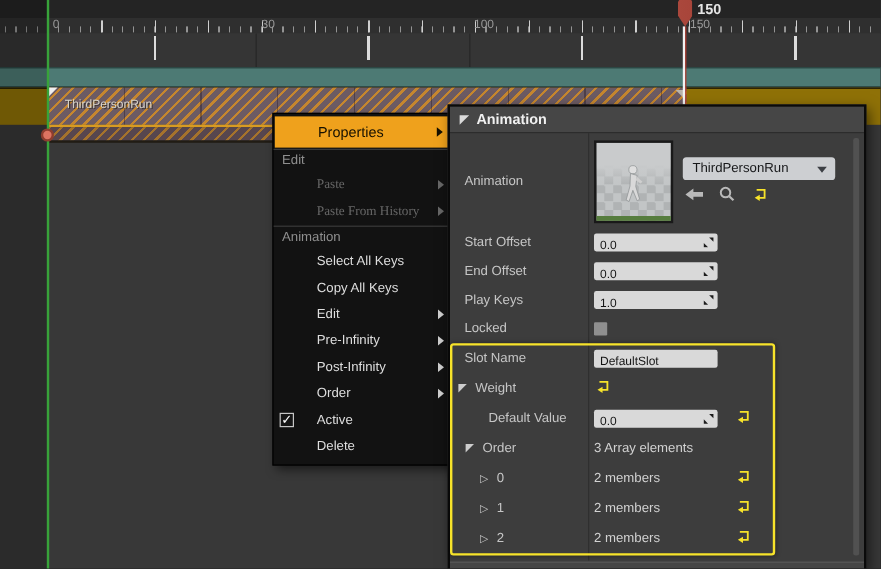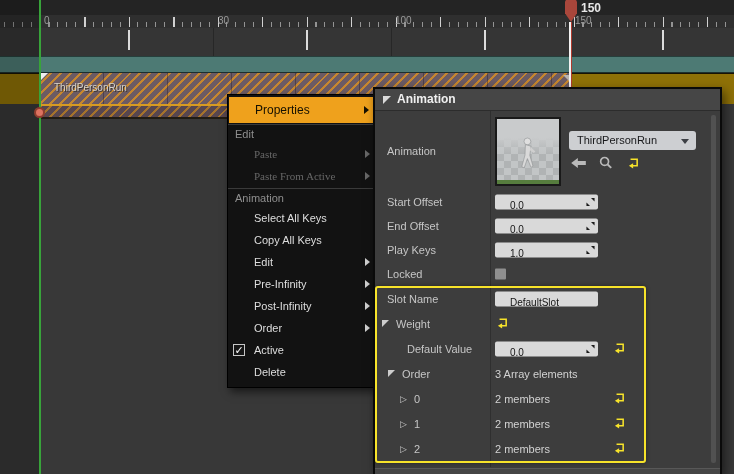--- a/index.html
+++ b/index.html
@@ -51,21 +51,21 @@
   .playhead-line-r{position:absolute;left:571px;top:22px;width:1px;height:67px;background:#b03a2e;}
   .playhead-marker{position:absolute;left:565px;top:0;width:12px;height:22px;
     background:linear-gradient(90deg,#b2514434 , transparent),#a8453a;
     clip-path:polygon(0 8%,8% 0,92% 0,100% 8%,100% 60%,50% 100%,0 60%);
     filter:drop-shadow(0 0 1px #511a14);}
   .playhead-big-label{position:absolute;left:581px;top:1px;font-size:12px;font-weight:bold;color:#e6e6e6;}
 
   
   .menu{position:absolute;left:227px;top:94px;width:152px;background:#121212;
     border:1px solid #000;box-shadow:3px 4px 8px rgba(0,0,0,.55);padding:2px 0 4px 0;z-index:10;}
-  .menu-item{position:relative;height:22px;line-height:22px;padding-left:26px;
+  .menu-item{position:relative;height:22px;line-height:22px;padding-left:36px;
     font-size:11px;color:#dedede;white-space:nowrap;cursor:default;}
   .menu-item.highlight{height:26px;line-height:26px;margin:0 1px;background:var(--accent,#efa11c);
     color:#151001;font-size:12px;}
   .menu-item.disabled{color:#676767;font-family:Liberation Serif, serif;}
   .menu-header{height:17px;line-height:17px;padding-left:7px;font-size:11px;color:#8f8f8f;}
   .menu-sep{height:1px;background:#3a3a3a;margin:1px 0;}
   .arrow-r{position:absolute;right:8px;top:50%;margin-top:-4px;width:0;height:0;
     border-left:5px solid #cfcfcf;border-top:4px solid transparent;border-bottom:4px solid transparent;}
   .menu-item.highlight .arrow-r{border-left-color:#151001;}
   .menu-item.disabled .arrow-r{border-left-color:#676767;}
@@ -88,21 +88,21 @@
 
   .prow{position:relative;}
   .plabel{position:absolute;top:50%;transform:translateY(-50%);left:12px;font-size:11px;color:#c6c6c6;white-space:nowrap;}
   .pvaltext{position:absolute;top:50%;transform:translateY(-50%);left:120px;font-size:11px;color:#d2d2d2;white-space:nowrap;}
   .rowtri{position:absolute;top:50%;margin-top:-4px;}
   .coltri{position:absolute;top:50%;transform:translateY(-50%);font-size:9px;color:#c9c9c9;}
 
   .numfield{position:absolute;left:120px;top:50%;transform:translateY(-50%);width:103px;height:15px;
     background:#d9d9d9;border-radius:2px;overflow:hidden;}
   .numfield input,.textfield input{width:100%;height:100%;border:none;background:transparent;
-    font-family:"Liberation Sans",sans-serif;font-size:10px;color:#141414;padding:0 14px 0 15px;outline:none;}
+    font-family:"Liberation Sans",sans-serif;font-size:10px;color:#141414;padding:0 14px 0 5px;outline:none;}
   .textfield{position:absolute;left:120px;top:50%;transform:translateY(-50%);width:103px;height:15px;
     background:#d9d9d9;border-radius:2px;overflow:hidden;}
   .textfield input{padding-right:5px;}
   .spin{position:absolute;right:3px;top:3px;}
 
   .undo{position:absolute;top:50%;transform:translateY(-50%);cursor:pointer;}
   .undo.at-val{left:121px;} .undo.after-field{left:238px;}
 
   .thumb{position:absolute;left:120px;top:6px;width:66px;height:69px;border:2px solid #191919;
     background:
@@ -172,21 +172,21 @@
       <span>Properties</span>
       <span class="arrow-r"></span>
     </div>
     <div class="menu-sep"></div>
     <div class="menu-header">Edit</div>
     <div class="menu-item disabled">
       <span>Paste</span>
       <span class="arrow-r"></span>
     </div>
     <div class="menu-item disabled">
-      <span>Paste From Active</span>
+      <span>Paste From History</span>
       <span class="arrow-r"></span>
     </div>
     <div class="menu-sep"></div>
     <div class="menu-header">Animation</div>
     <div class="menu-item">Select All Keys</div>
     <div class="menu-item">Copy All Keys</div>
     <div class="menu-item">
       <span>Edit</span>
       <span class="arrow-r"></span>
     </div>

